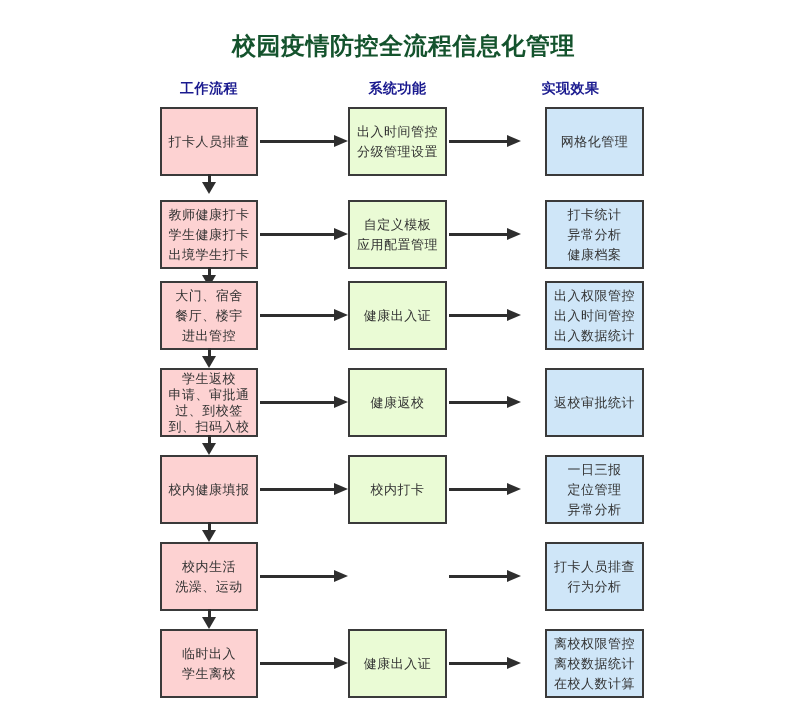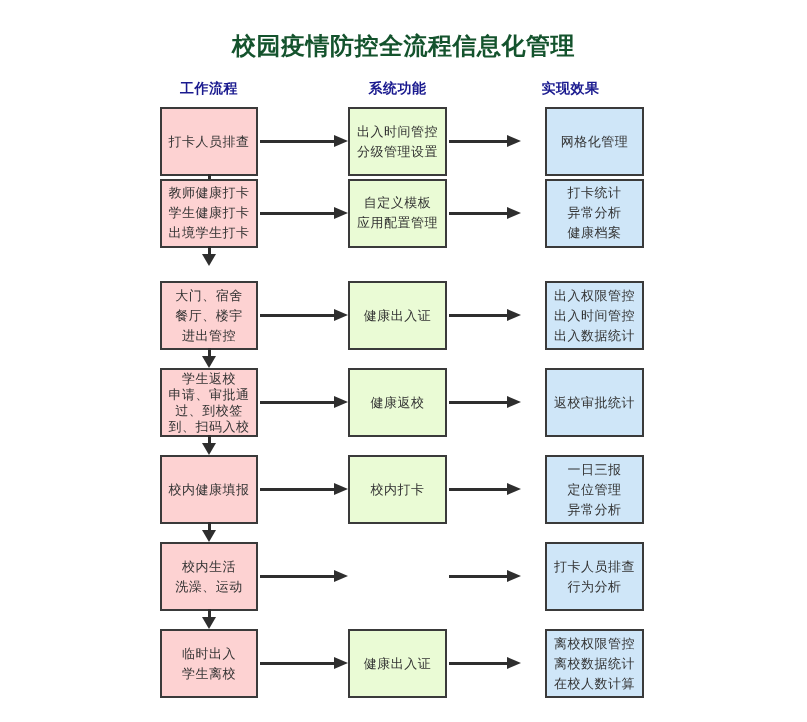--- a/index.html
+++ b/index.html
@@ -116,21 +116,21 @@
     </div>
     <div class="box col3">
           <div class="line">网格化管理</div>
         </div>
     <div class="varrow">
       <span class="vstem"></span>
       <span class="vhead"></span>
     </div>
   </div>
 
-  <div class="flow-row" style="top: 179px; font-family: Liberation Mono, monospace;">
+  <div class="flow-row" style="top: 200px;">
     <div class="box col1">
           <div class="line">教师健康打卡</div>
           <div class="line">学生健康打卡</div>
           <div class="line">出境学生打卡</div>
         </div>
     <div class="harrow a1">
       <span class="stem"></span>
       <span class="head"></span>
     </div>
     <div class="box col2">

